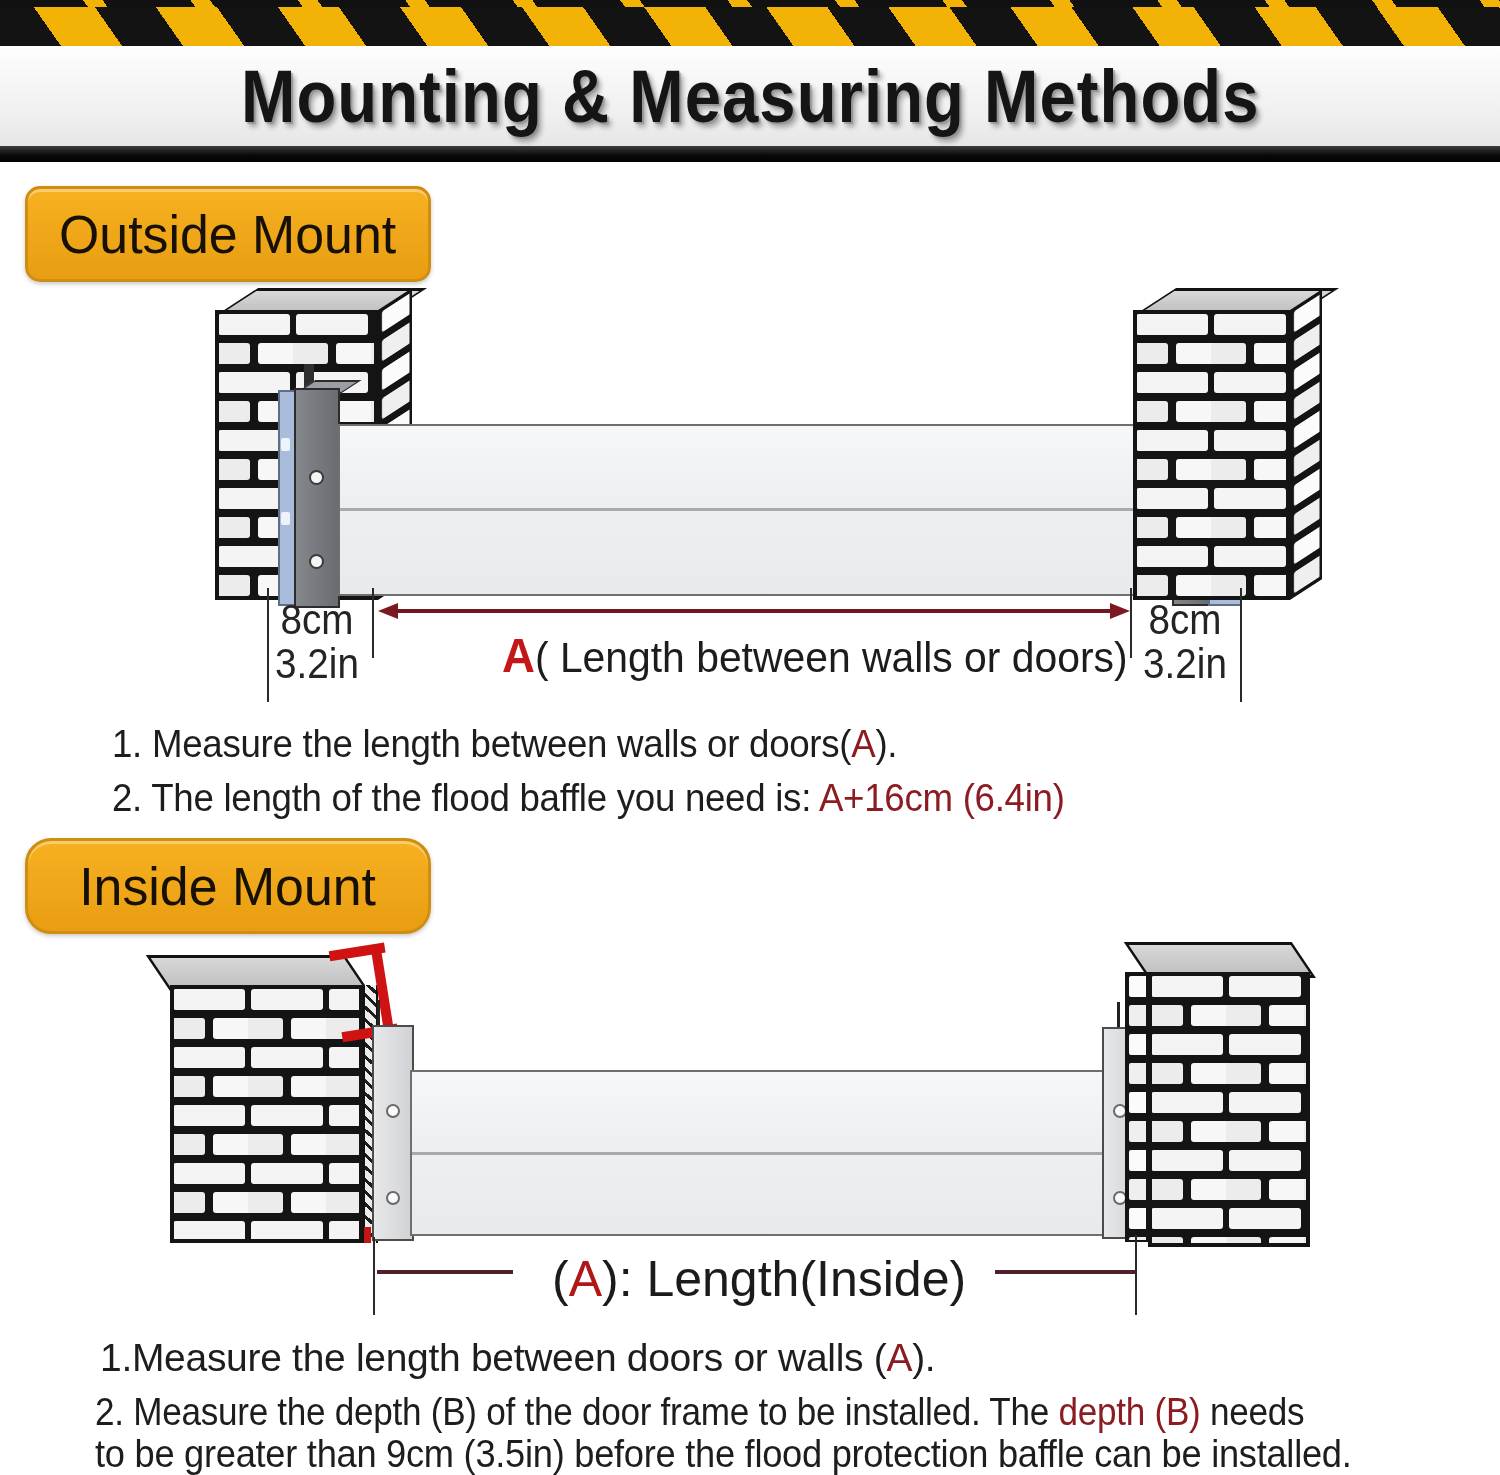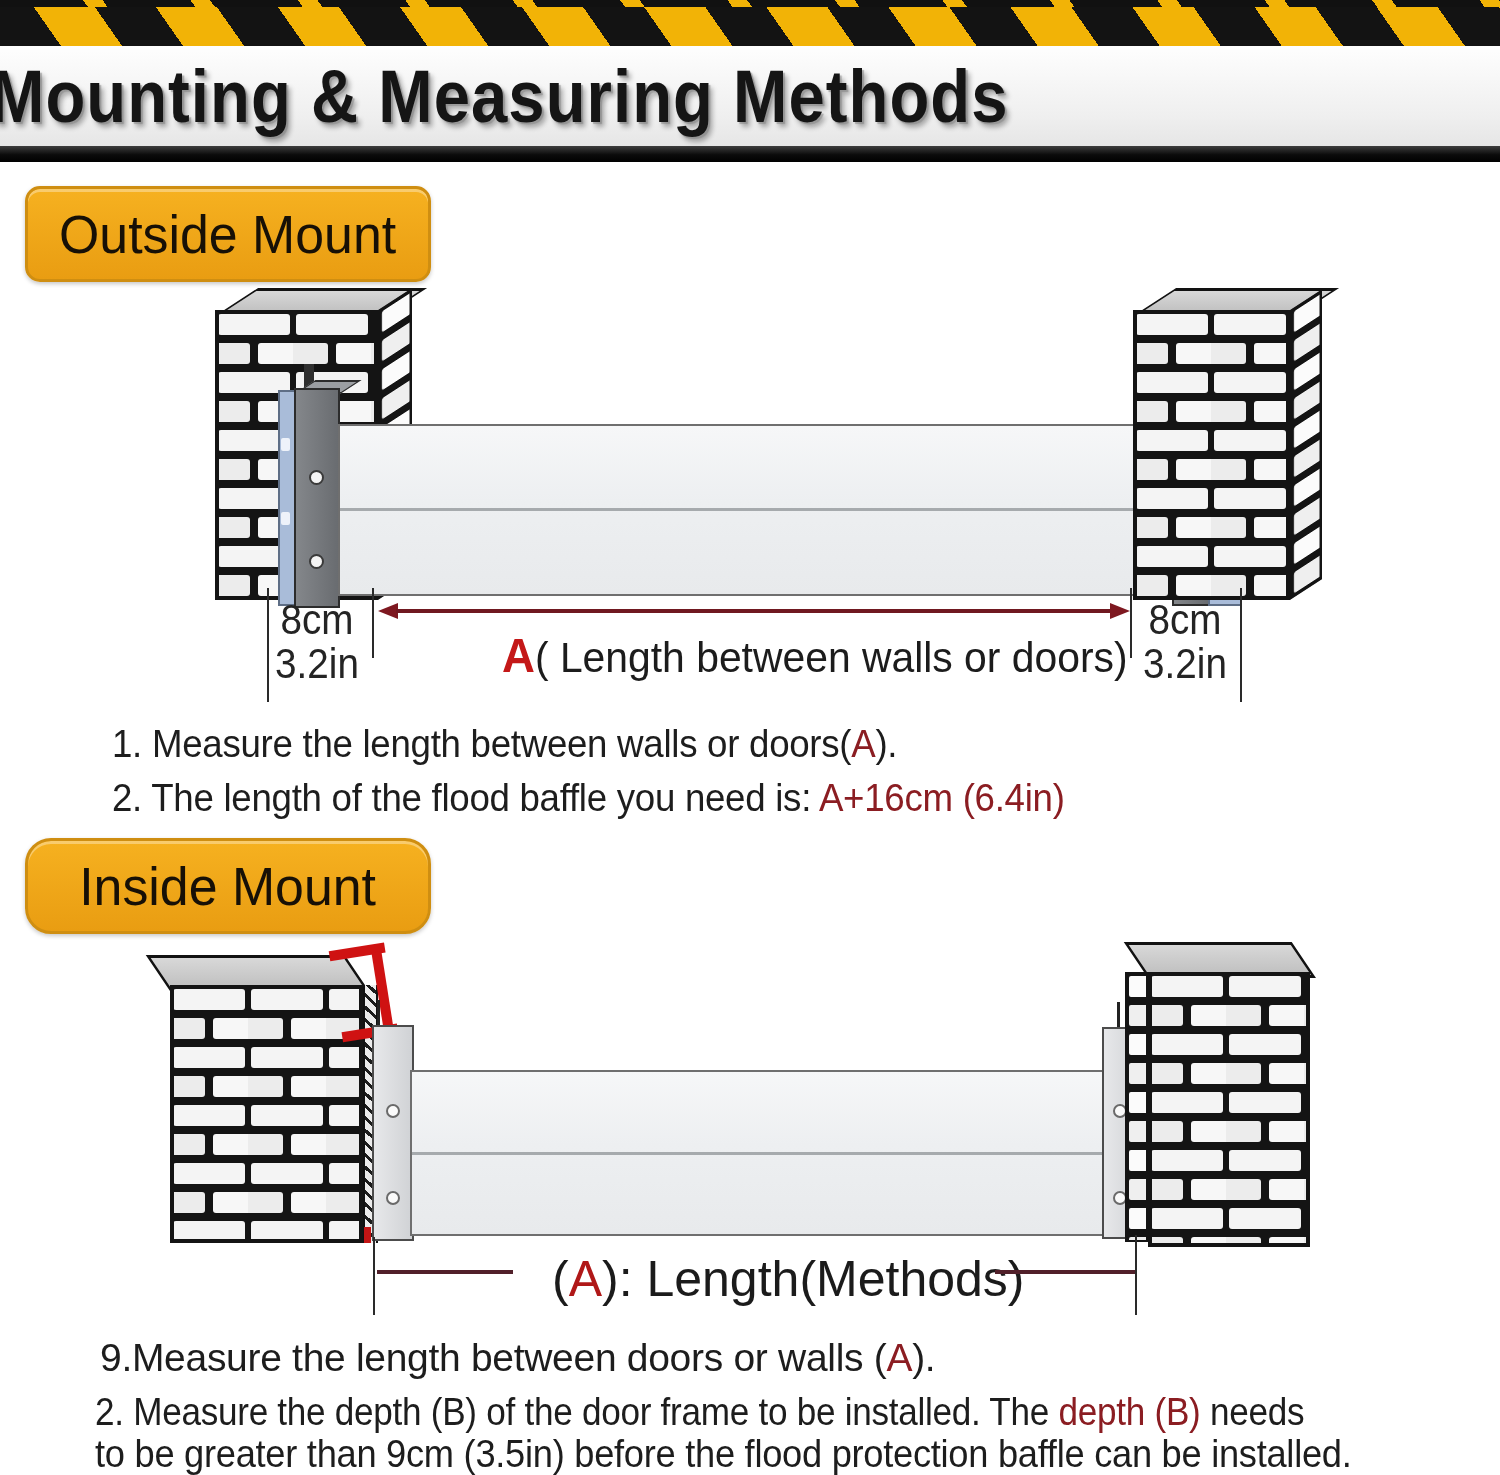--- a/index.html
+++ b/index.html
@@ -8,21 +8,21 @@
   .abs{position:absolute;}
 
   
   .hazard{left:0;top:0;width:1500px;height:46px;
     background:repeating-linear-gradient(55deg,#131313 0 50px,#f2b306 50px 100px);
     box-shadow:0 3px 6px rgba(0,0,0,.28);}
   .hazard-sliver{left:0;top:0;width:1500px;height:7px;
     background:repeating-linear-gradient(55deg,#111 0 72px,#f2b306 72px 88px);}
   .titlebar{left:0;top:46px;width:1500px;height:100px;
     background:linear-gradient(180deg,#fefefe,#efefef 70%,#e6e6e6);
-    display:flex;align-items:center;justify-content:flex-start;}
+    display:flex;align-items:center;justify-content:center;}
   .title{font-size:64px;font-weight:700;letter-spacing:1px;color:#151515;white-space:nowrap;
     transform:scale(1.02,1.16);
     text-shadow:2px 2px 1px rgba(125,125,125,.55),4px 5px 5px rgba(0,0,0,.30);}
   .blackbar{left:0;top:146px;width:1500px;height:16px;
     background:linear-gradient(180deg,#3d3d3d,#0b0b0b 55%,#000);}
 
   
   .badge{width:400px;height:90px;border-radius:26px;
     background:linear-gradient(180deg,#f6b120,#e99d12);
     border:3px solid #cf8e11;
@@ -212,27 +212,27 @@
         <rect x="1" y="1" width="21" height="268" fill="url(#brickS)" stroke="#141414" stroke-width="2"></rect>
       </svg>
   </div>
   <svg class="abs" style="left:1148px;top:972px;" width="162" height="275">
     <rect x="2" y="2" width="158" height="271" fill="url(#brickF)" stroke="#141414" stroke-width="4"></rect>
   </svg>
 
   <div class="abs tick" style="left:373px;top:1237px;height:78px;"></div>
   <div class="abs dimlineIn" style="left:377px;top:1270px;width:136px;"></div>
   <div class="abs lenlabel" style="left:552px;top:1250px;">
-    <span>(</span><span class="a">A</span><span>): Length(Methods)</span>
+    <span>(</span><span class="a">A</span><span>): Length(Inside)</span>
   </div>
   <div class="abs dimlineIn" style="left:995px;top:1270px;width:140px;"></div>
   <div class="abs tick" style="left:1135px;top:1235px;height:80px;"></div>
 
   <div class="abs step" style="left:100px;top:1336px;">
-    <span>9.Measure the length between doors or walls (</span><span class="accent">A</span><span>).</span>
+    <span>1.Measure the length between doors or walls (</span><span class="accent">A</span><span>).</span>
   </div>
   <div class="abs step sx90" style="left:95px;top:1390px;">
     <span>2. Measure the depth (B) of the door frame to be installed. The </span><span class="accent">depth (B)</span><span> needs</span>
   </div>
   <div class="abs step sx93" style="left:95px;top:1432px;">
     <span>to be greater than 9cm (3.5in) before the flood protection baffle can be installed.</span>
   </div>
 
 </div>
 

